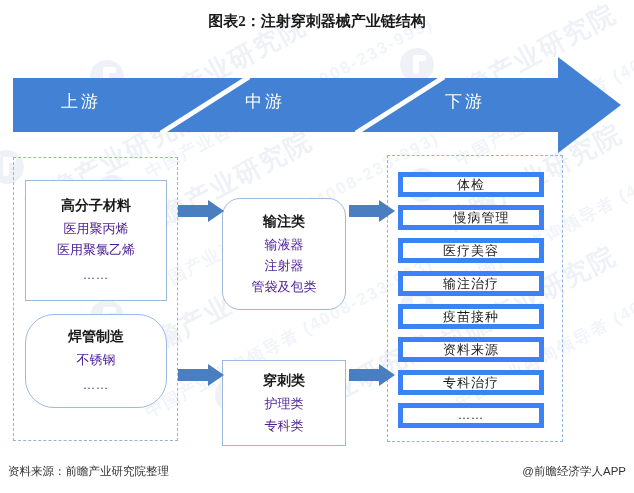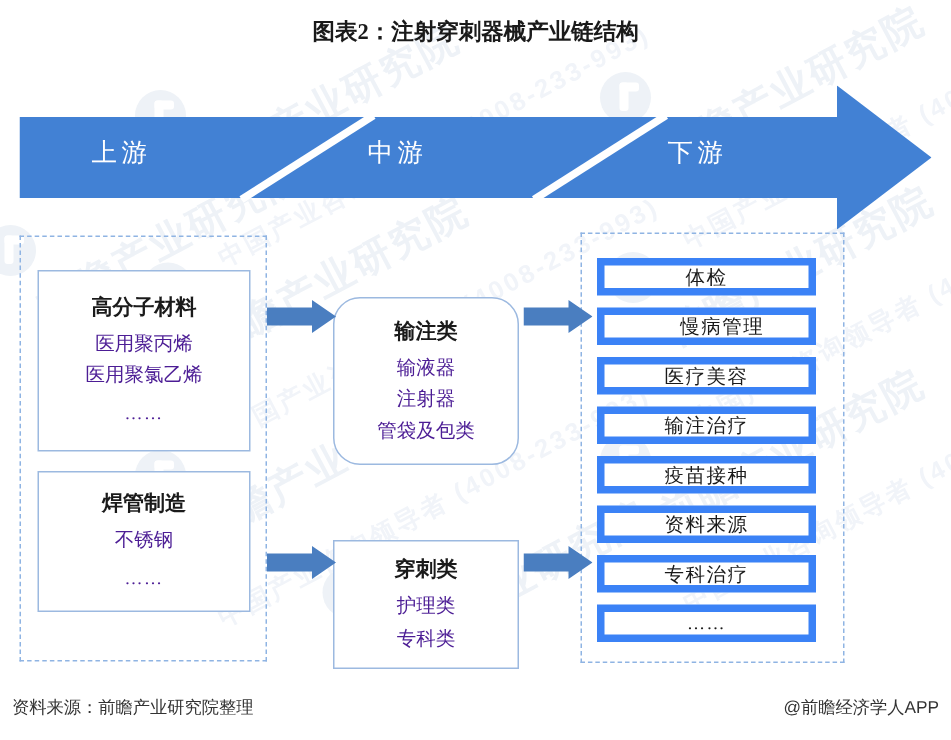--- a/index.html
+++ b/index.html
@@ -225,21 +225,21 @@
 
   <div class="dashed-group" style="left:13px; top:157px; width:163px; height:282px;"></div>
 
   <div class="box" style="left:25px; top:180px; width:142px; height:121px;">
     <div class="box-title">高分子材料</div>
     <div class="box-item">医用聚丙烯</div>
     <div class="box-item">医用聚氯乙烯</div>
     <div class="box-item dots" style="margin-top:6px;">……</div>
   </div>
 
-  <div class="box" style="left:25px; top:314px; width:142px; height:94px;">
+  <div class="box" style="left:25px; top:314px; width:142px; height:94px;border-radius:29px;">
     <div class="box-title">焊管制造</div>
     <div class="box-item">不锈钢</div>
     <div class="box-item dots" style="margin-top:6px;">……</div>
   </div>
 
   <div class="conn" style="left:178px; top:200px;">
     <svg width="46" height="22" viewBox="0 0 46 22" xmlns="http://www.w3.org/2000/svg">
       <path d="M0,5 L30,5 L30,0 L46,11 L30,22 L30,17 L0,17 Z" fill="#4a7ec0"></path>
     </svg>
   </div>

